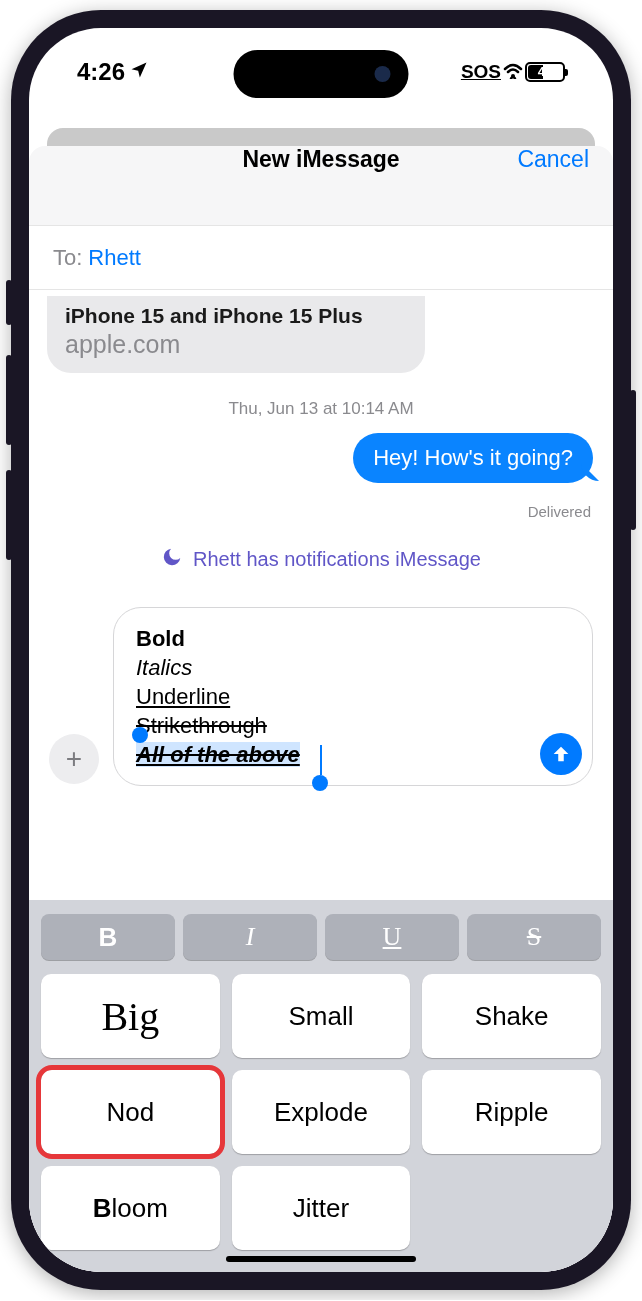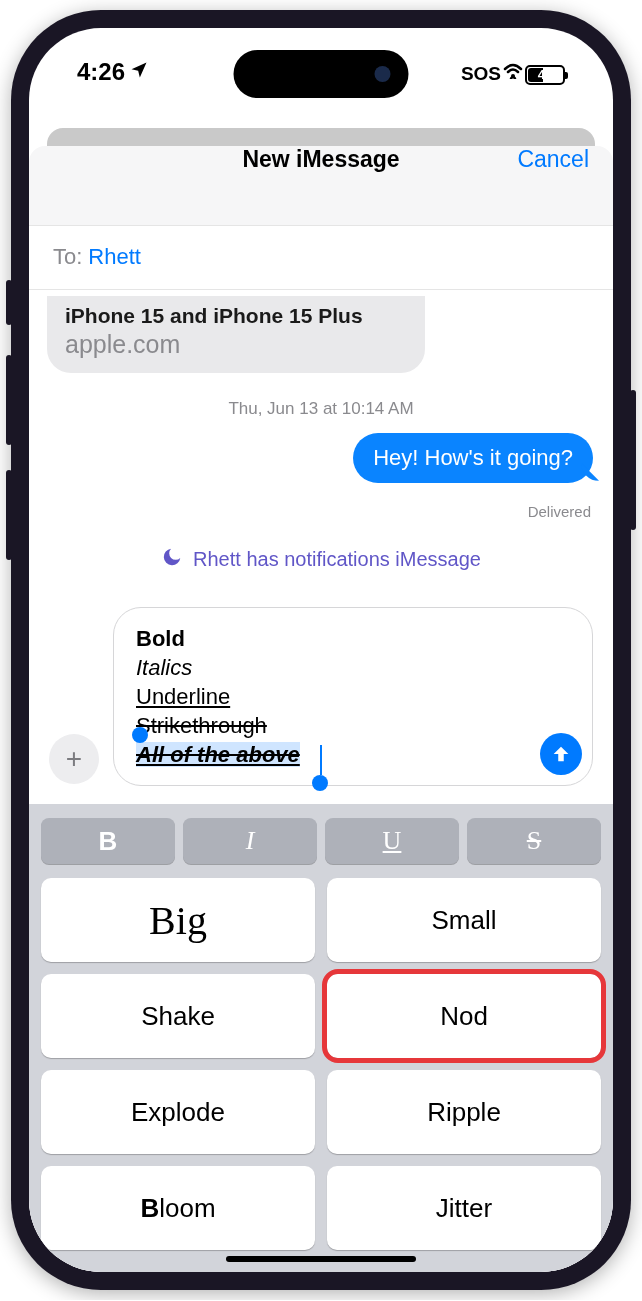--- a/index.html
+++ b/index.html
@@ -59,21 +59,21 @@
     top: 0; left: 0; right: 0;
     height: 88px;
     display: flex;
     justify-content: space-between;
     align-items: center;
     padding: 0 48px;
     z-index: 99;
     font-weight: 600;
   }
   .status-left { display: flex; align-items: center; gap: 4px; font-size: 24px; }
-  .status-right { display: flex; align-items: flex-end; gap: 0; font-size: 19px; font-weight: 700; }
+  .status-right { display: flex; align-items: center; gap: 0; font-size: 19px; font-weight: 700; text-decoration: underline; }
   .loc-arrow { display: inline-block; transform: rotate(0deg); }
   .wifi-icon { font-size: 22px; }
   .battery {
     display: inline-flex; align-items: center; position: relative;
     width: 40px; height: 20px; border: 2px solid #000; border-radius: 5px;
   }
   .battery::after { content: ""; position: absolute; right: -5px; top: 5px; width: 3px; height: 7px; background: #000; border-radius: 0 2px 2px 0; }
   .battery-fill { position: absolute; left: 1px; top: 1px; bottom: 1px; width: 43%; background: #000; border-radius: 3px 0 0 3px; }
   .battery-text { position: absolute; width: 100%; text-align: center; font-size: 13px; font-weight: 700; line-height: 16px; mix-blend-mode: difference; color: #fff; }
 
@@ -240,21 +240,21 @@
     font-size: 26px;
     box-shadow: 0 1px 0 rgba(0,0,0,0.25);
     font-family: Georgia, serif;
   }
   .fmt-b { font-weight: 700; font-family: -apple-system, sans-serif; }
   .fmt-i { font-style: italic; }
   .fmt-u { text-decoration: underline; }
   .fmt-s { text-decoration: line-through; }
   .effect-grid {
     display: grid;
-    grid-template-columns: 1fr 1fr;
+    grid-template-columns: 1fr 1fr 1fr;
     gap: 12px;
   }
   .effect-btn {
     height: 84px;
     background: #fff;
     border-radius: 10px;
     display: flex; align-items: center; justify-content: center;
     font-size: 26px;
     color: #000;
     box-shadow: 0 1px 1px rgba(0,0,0,0.25);

